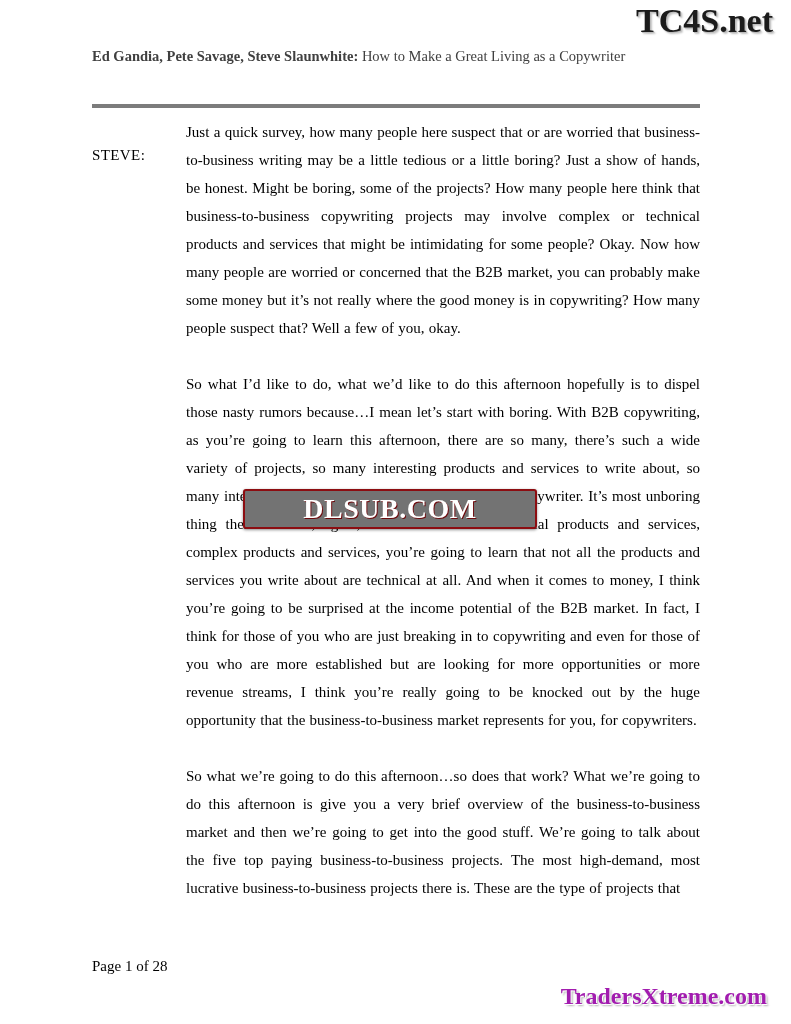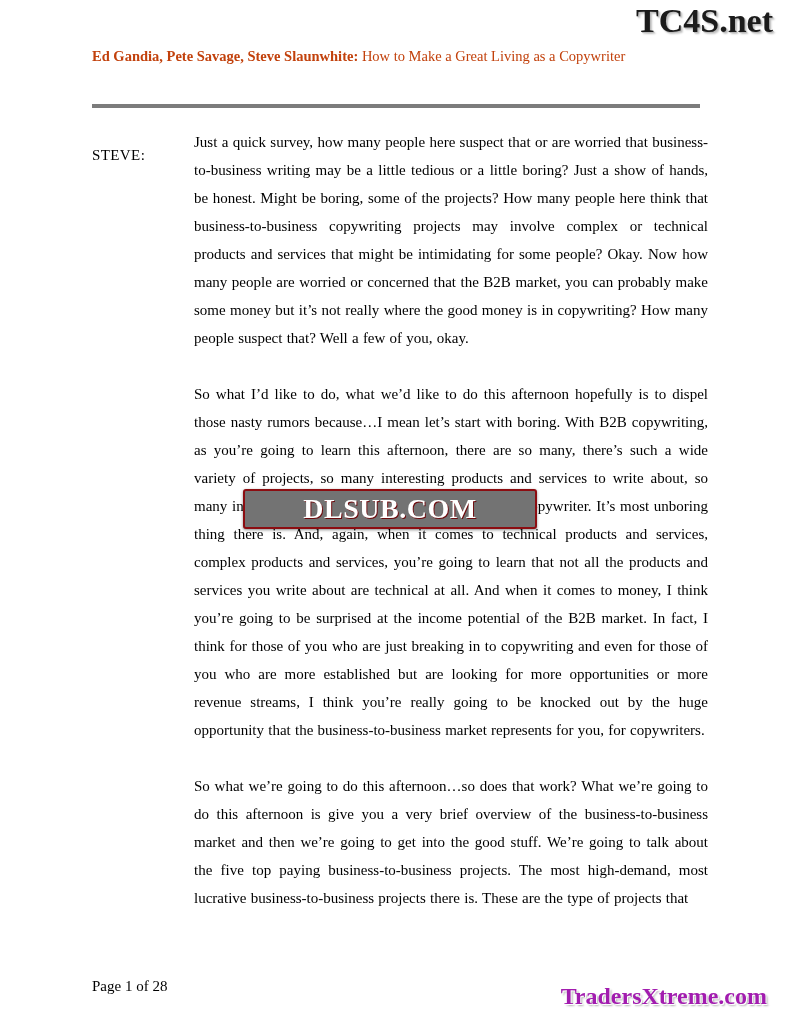--- a/index.html
+++ b/index.html
@@ -40,21 +40,21 @@
   
   .header {
     position: absolute;
     left: 92px;
     top: 48px;
     width: 608px;
   }
   .header-line {
     font-size: 14.5px;
     line-height: 17.5px;
-    color: #c2410c;
+    color: #404040;
   }
   .header-names {
     font-weight: bold;
   }
   .header-rule {
     position: absolute;
     left: 92px;
     top: 104px;
     width: 608px;
     height: 4px;
@@ -66,23 +66,22 @@
     position: absolute;
     left: 92px;
     top: 147px;
     font-size: 15px;
     letter-spacing: .4px;
   }
 
   .body-col {
     position: absolute;
     left: 186px;
-    top: 128px;
+    top: 118px;
     width: 514px;
-    margin-left: 8px;
   }
   .para {
     font-size: 15px;
     line-height: 28px;
     text-align: justify;
     text-justify: inter-word;
     margin: 0 0 28px 0;
     word-spacing: 0.5px;
   }
   .para:last-child { margin-bottom: 0; }
@@ -111,21 +110,20 @@
     letter-spacing: 0.5px;
     text-shadow: 1px 1px 0 #6d0a0d;
   }
 
   
   .footer-page {
     position: absolute;
     left: 92px;
     top: 958px;
     font-size: 15px;
-    margin-top: 20px;
   }
   .footer-watermark {
     position: absolute;
     right: 24px;
     bottom: 14px;
     font-family: "Liberation Serif", serif;
     font-weight: bold;
     font-size: 24px;
     color: #a21caf;
     text-shadow: 1px 1px 0 #ffffff, 2px 2px 2px rgba(0,0,0,0.3);

